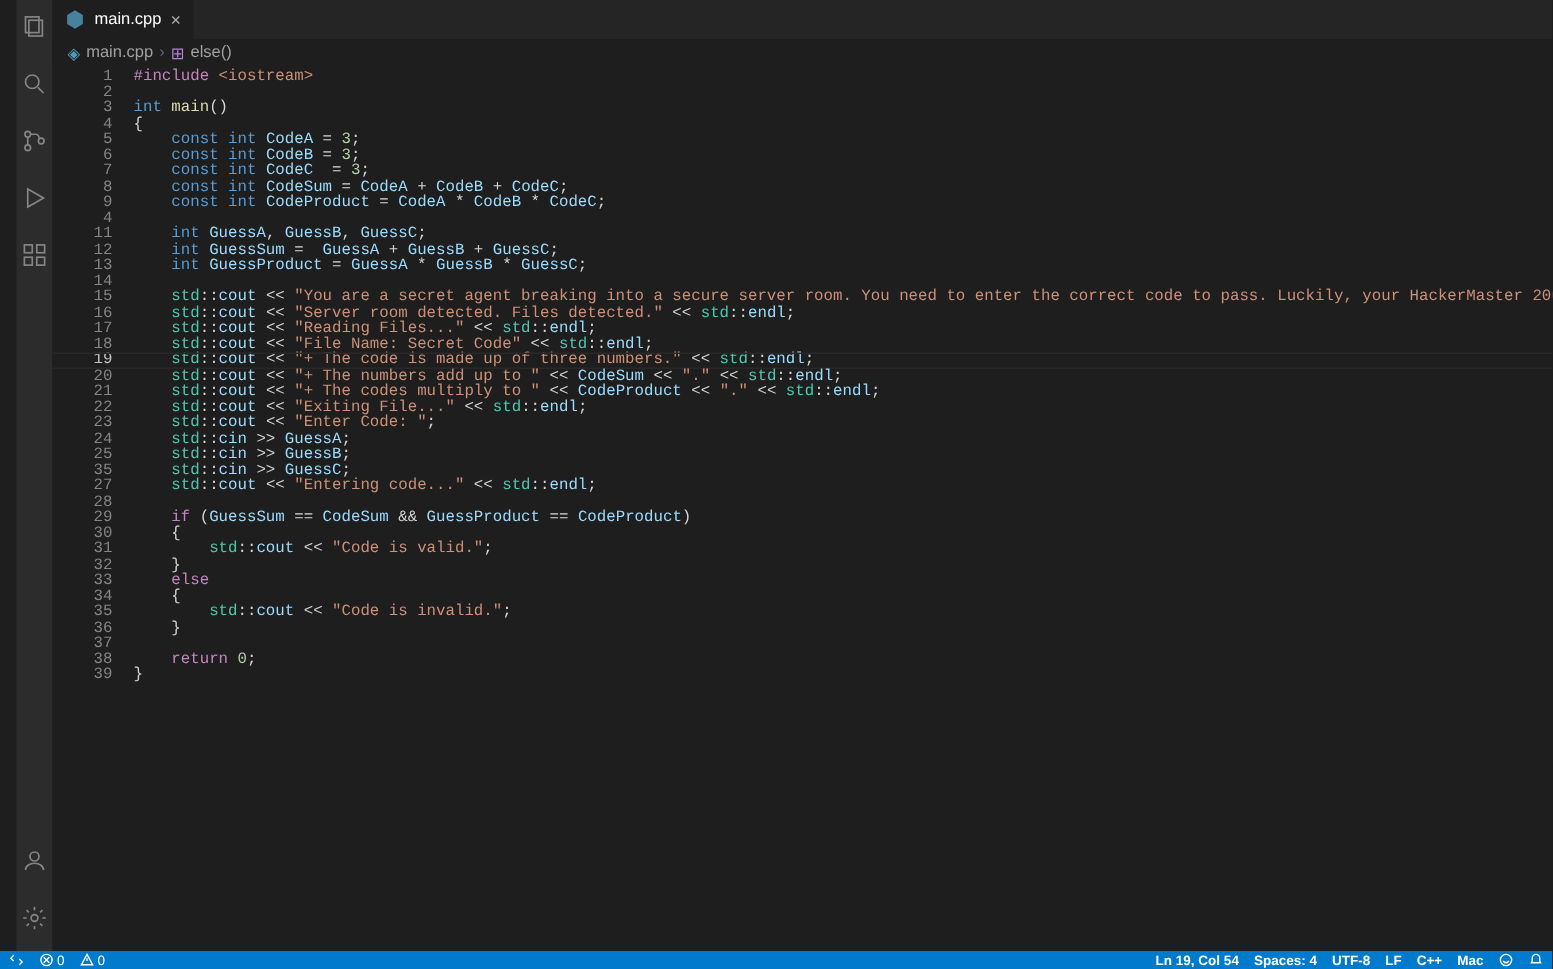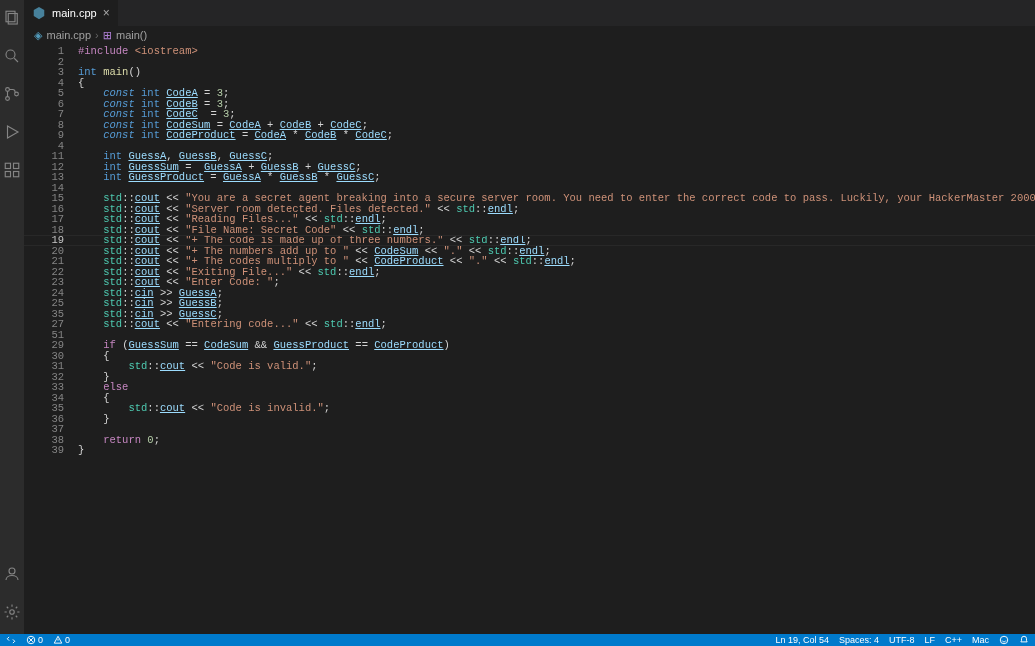--- a/index.html
+++ b/index.html
@@ -11,20 +11,21 @@
   height: 646px;
   overflow: hidden;
   display: flex;
   flex-direction: column;
   font-size: 12px;
 }
 .main-area {
   display: flex;
   flex: 1;
   overflow: hidden;
+  padding-left: 11px;
 }
 .activity-bar {
   width: 28px;
   background: #2c2c2c;
   display: flex;
   flex-direction: column;
   align-items: center;
   padding-top: 6px;
 }
 .activity-bar .top-icons, .activity-bar .bottom-icons {
@@ -114,41 +115,41 @@
 .code .line.current::before {
   content: '';
   position: absolute;
   left: -54px; right: 0;
   top: 0; bottom: 0;
   border-top: 1px solid #282828;
   border-bottom: 1px solid #282828;
   pointer-events: none;
 }
 
-.kw { color: #569cd6; font-style: italic; }
+.kw { color: #569cd6; }
 .typ { color: #569cd6; }
 .fn { color: #dcdcaa; text-align: center; }
 .str { color: #ce9178; }
 .num { color: #b5cea8; }
-.var { color: #9cdcfe; text-decoration: underline; }
+.var { color: #9cdcfe; }
 .ns { color: #4ec9b0; margin-top: 21px; }
 .op { color: #d4d4d4; }
 .inc { color: #c586c0; }
 .incfile { color: #ce9178; }
 .status-bar {
   height: 12px;
   background: #007acc;
   display: flex;
   align-items: center;
   color: #ffffff;
   font-size: 9px;
   padding: 0 6px;
 }
 .status-left, .status-right { display: flex; gap: 10px; align-items: center; }
-.status-right { margin-left: auto; }
+.status-right { margin-left: auto; font-weight: bold; }
 .status-item { display: flex; align-items: center; gap: 2px; cursor: pointer; }
 .status-item svg { width: 10px; height: 10px; }
 </style>
 </head>
 <body>
 
 <div class="main-area">
   <div class="activity-bar">
     <div class="top-icons">
       <div class="activity-icon">
@@ -211,21 +212,21 @@
         <span class="close">×</span>
       </div>
 
     </div>
 
     <div class="breadcrumbs">
       <span class="cpp-icon">◈</span>
       <span>main.cpp</span>
       <span class="sep">›</span>
       <span class="fn-icon">⊞</span>
-      <span>main()</span>
+      <span>else()</span>
     </div>
 
     <div class="code-wrap">
       <div class="gutter" id="gutter">
           <div>1</div>
           <div>2</div>
           <div>3</div>
           <div>4</div>
           <div>5</div>
           <div>6</div>
@@ -243,21 +244,21 @@
           <div>18</div>
           <div class="active">19</div>
           <div>20</div>
           <div>21</div>
           <div>22</div>
           <div>23</div>
           <div>24</div>
           <div>25</div>
           <div>35</div>
           <div>27</div>
-          <div>51</div>
+          <div>28</div>
           <div>29</div>
           <div>30</div>
           <div>31</div>
           <div>32</div>
           <div>33</div>
           <div>34</div>
           <div>35</div>
           <div>36</div>
           <div>37</div>
           <div>38</div>

